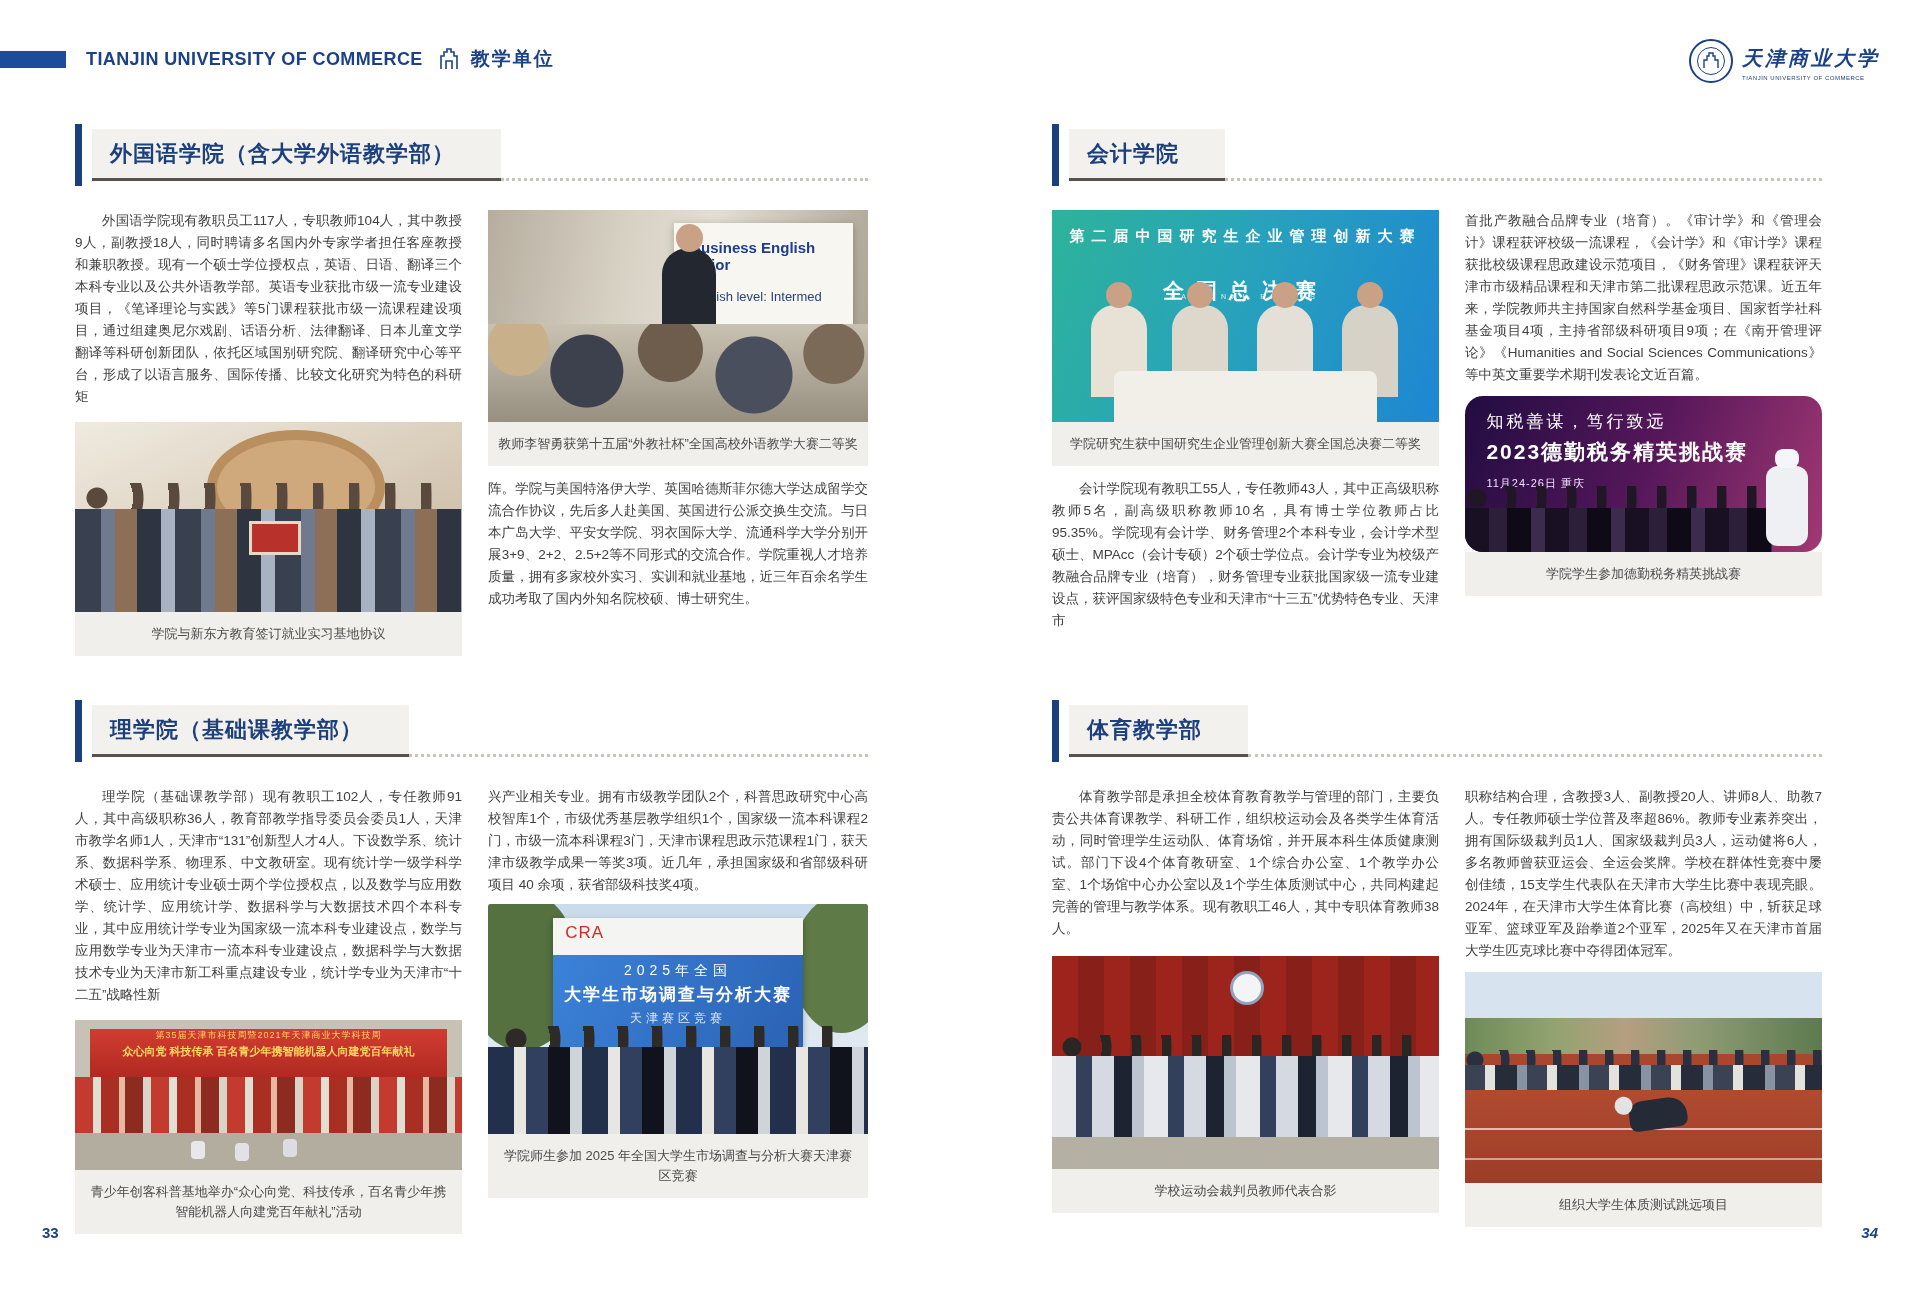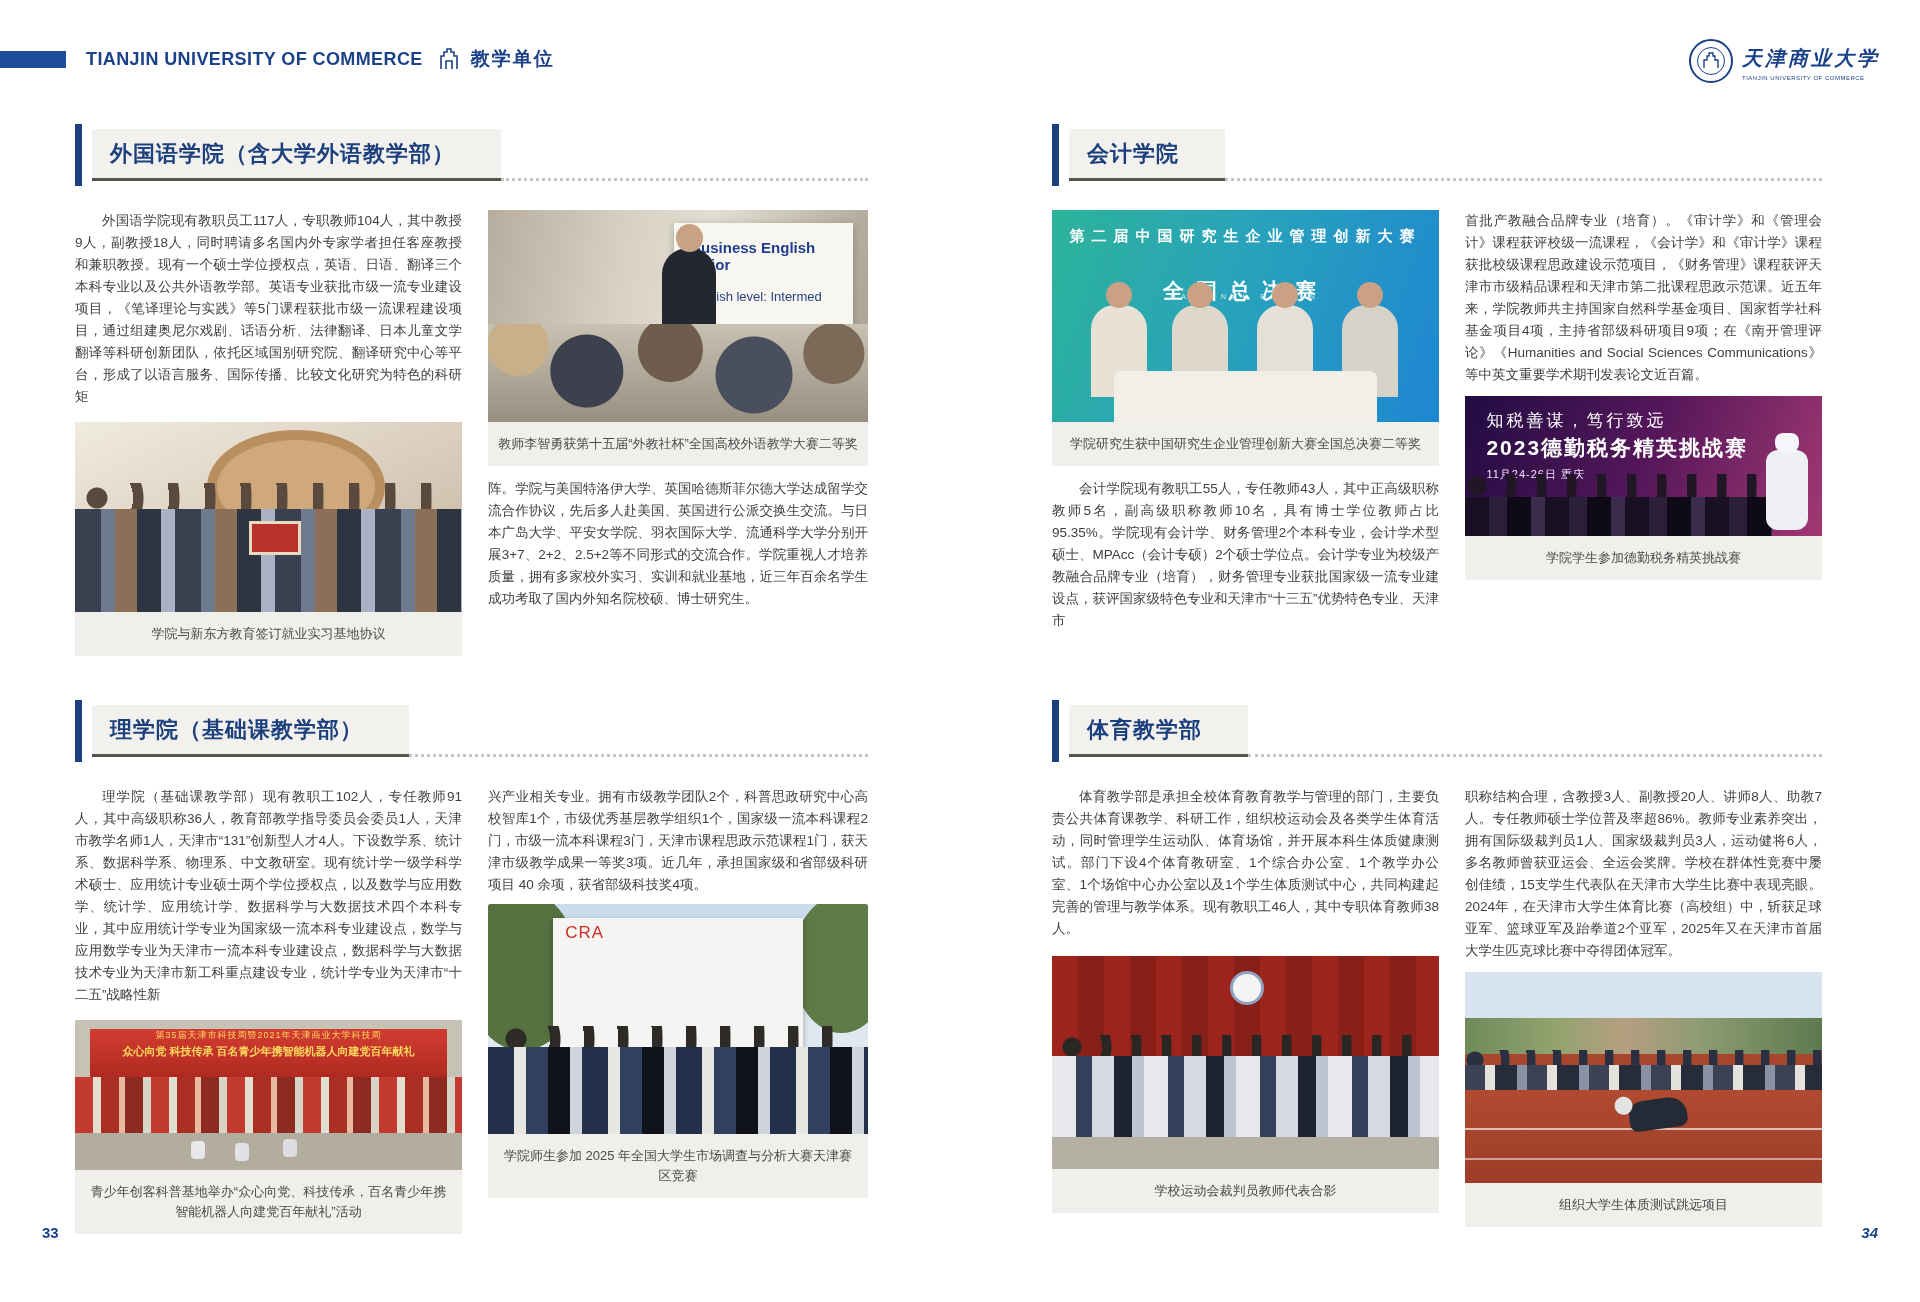--- a/index.html
+++ b/index.html
@@ -69,21 +69,21 @@
   .ph3 .t2{position:absolute;top:23%;width:100%;text-align:center;color:#fff;font-size:21px;font-weight:bold;letter-spacing:12px;margin-top:18px;}
   .ph3 .t3{position:absolute;top:39%;width:100%;text-align:center;color:#d9f2ef;font-size:7px;letter-spacing:6px;}
   .ph3 .fg{position:absolute;bottom:12%;width:56px;height:92px;border-radius:24px 24px 0 0;}
   .ph3 .fg::before{content:"";position:absolute;top:-23px;left:15px;width:26px;height:26px;border-radius:50%;background:#caa184;}
   .ph3 .fg1{left:10%;background:#e8e2d6;}
   .ph3 .fg2{left:31%;background:#ded8cc;}
   .ph3 .fg3{left:53%;background:#e4e0d8;}
   .ph3 .fg4{left:75%;background:#d6d2c8;}
   .ph3 .banner{position:absolute;left:16%;bottom:0;width:68%;height:24%;background:#f2efe8;border-radius:8px 8px 0 0;}
   
-  .ph4{height:140px;background:linear-gradient(110deg,#220c42 0%,#55175a 50%,#a23873 100%);}
+  .ph4{height:156px;background:linear-gradient(110deg,#220c42 0%,#55175a 50%,#a23873 100%);border-radius:18px;}
   .ph4 .t1{position:absolute;left:6%;top:9%;color:#fff;font-size:17px;letter-spacing:3px;}
   .ph4 .t2{position:absolute;left:6%;top:27%;color:#fff;font-size:21px;font-weight:bold;letter-spacing:2px;}
   .ph4 .t3{position:absolute;left:6%;top:51%;color:#f3e3ff;font-size:11px;letter-spacing:1px;}
   .ph4 .heads{position:absolute;left:0;right:14%;bottom:27%;height:24px;
     background:repeating-radial-gradient(circle at 12px 12px,#201626 0 9px,transparent 10px 30px);}
   .ph4 .ppl{position:absolute;left:0;right:14%;bottom:0;height:28%;
     background:repeating-linear-gradient(90deg,#191024 0 24px,#2c1f3a 24px 42px,#0f0a18 42px 66px,#3b2c4e 66px 80px);}
   .ph4 .robot{position:absolute;right:4%;bottom:4%;width:42px;height:80px;background:#eef0f4;border-radius:12px;}
   .ph4 .robot::before{content:"";position:absolute;top:-17px;left:9px;width:24px;height:19px;background:#f4f6fa;border-radius:8px;}
   
@@ -190,21 +190,21 @@
     <div class="c2">
       <div class="photo ph1">
         <div class="screen">
           <div class="l1">Business English Major</div>
           <div class="l2">English level: Intermed</div>
         </div>
         <div class="presenter"></div>
         <div class="aud"></div>
       </div>
       <div class="cap">教师李智勇获第十五届“外教社杯”全国高校外语教学大赛二等奖</div>
-      <p class="para mt12">阵。学院与美国特洛伊大学、英国哈德斯菲尔德大学达成留学交流合作协议，先后多人赴美国、英国进行公派交换生交流。与日本广岛大学、平安女学院、羽衣国际大学、流通科学大学分别开展3+7、2+2、2.5+2等不同形式的交流合作。学院重视人才培养质量，拥有多家校外实习、实训和就业基地，近三年百余名学生成功考取了国内外知名院校硕、博士研究生。</p>
+      <p class="para mt12">阵。学院与美国特洛伊大学、英国哈德斯菲尔德大学达成留学交流合作协议，先后多人赴美国、英国进行公派交换生交流。与日本广岛大学、平安女学院、羽衣国际大学、流通科学大学分别开展3+9、2+2、2.5+2等不同形式的交流合作。学院重视人才培养质量，拥有多家校外实习、实训和就业基地，近三年百余名学生成功考取了国内外知名院校硕、博士研究生。</p>
     </div>
   </div>
 </section>
 
 <section class="sec" id="sec2">
   <div class="sec-head">
     <div class="sec-bar"></div>
     <h2 class="sec-title">会计学院</h2>
     <div class="sec-leader"></div>
   </div>
@@ -258,20 +258,25 @@
       <div class="cap">青少年创客科普基地举办“众心向党、科技传承，百名青少年携智能机器人向建党百年献礼”活动</div>
     </div>
     <div class="c2">
       <p class="para">兴产业相关专业。拥有市级教学团队2个，科普思政研究中心高校智库1个，市级优秀基层教学组织1个，国家级一流本科课程2门，市级一流本科课程3门，天津市课程思政示范课程1门，获天津市级教学成果一等奖3项。近几年，承担国家级和省部级科研项目 40 余项，获省部级科技奖4项。</p>
       <div class="photo ph6 mt8">
         <div class="sky"></div>
         <div class="treeL"></div>
         <div class="treeR"></div>
         <div class="board">
           <div class="cra">CRA</div>
+          <div class="bpanel">
+            <div class="b1">2025年全国</div>
+            <div class="b2">大学生市场调查与分析大赛</div>
+            <div class="b3">天津赛区竞赛</div>
+          </div>
         </div>
         <div class="heads"></div>
         <div class="torsos"></div>
       </div>
       <div class="cap">学院师生参加 2025 年全国大学生市场调查与分析大赛天津赛区竞赛</div>
     </div>
   </div>
 </section>
 
 <section class="sec" id="sec4">

